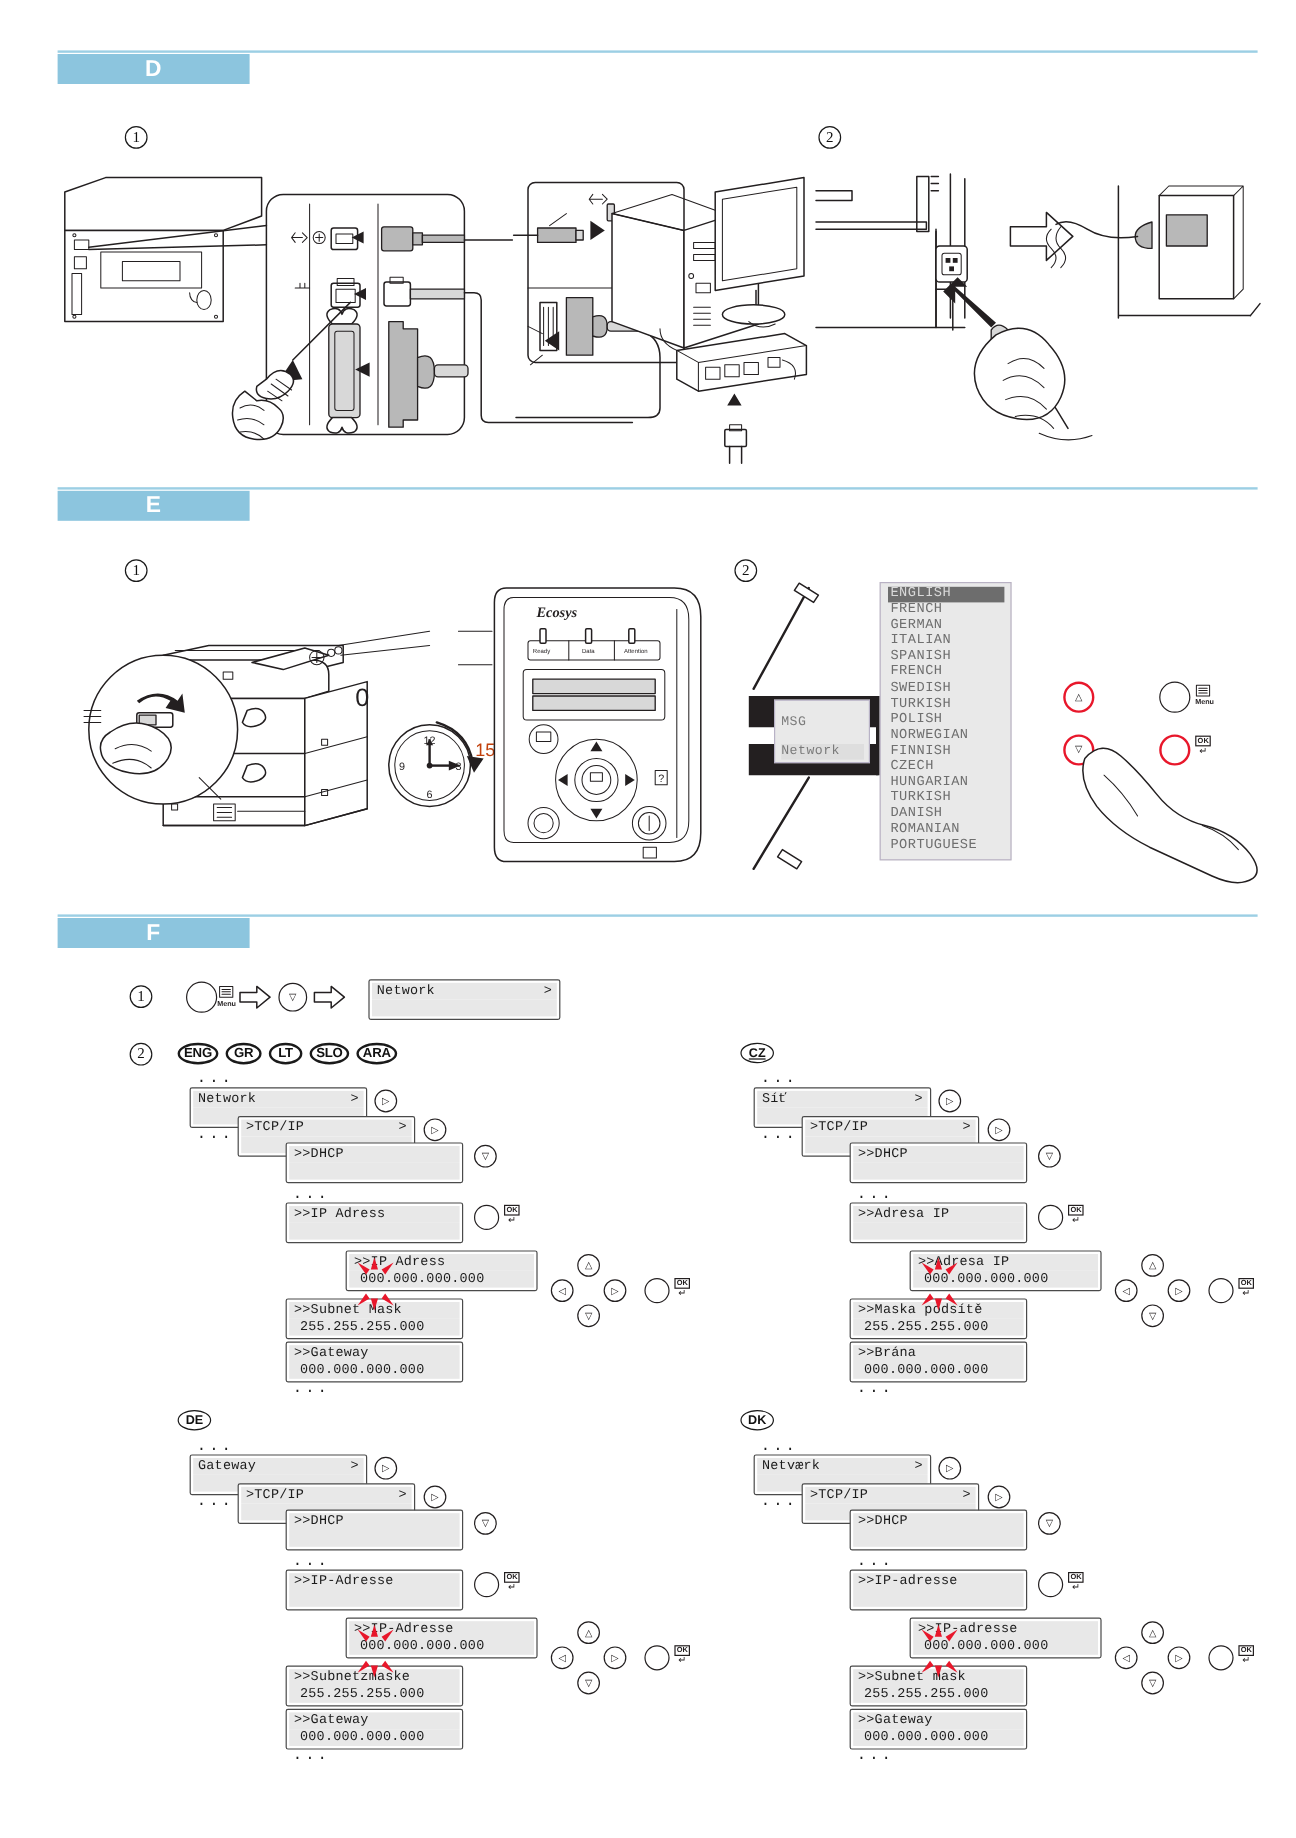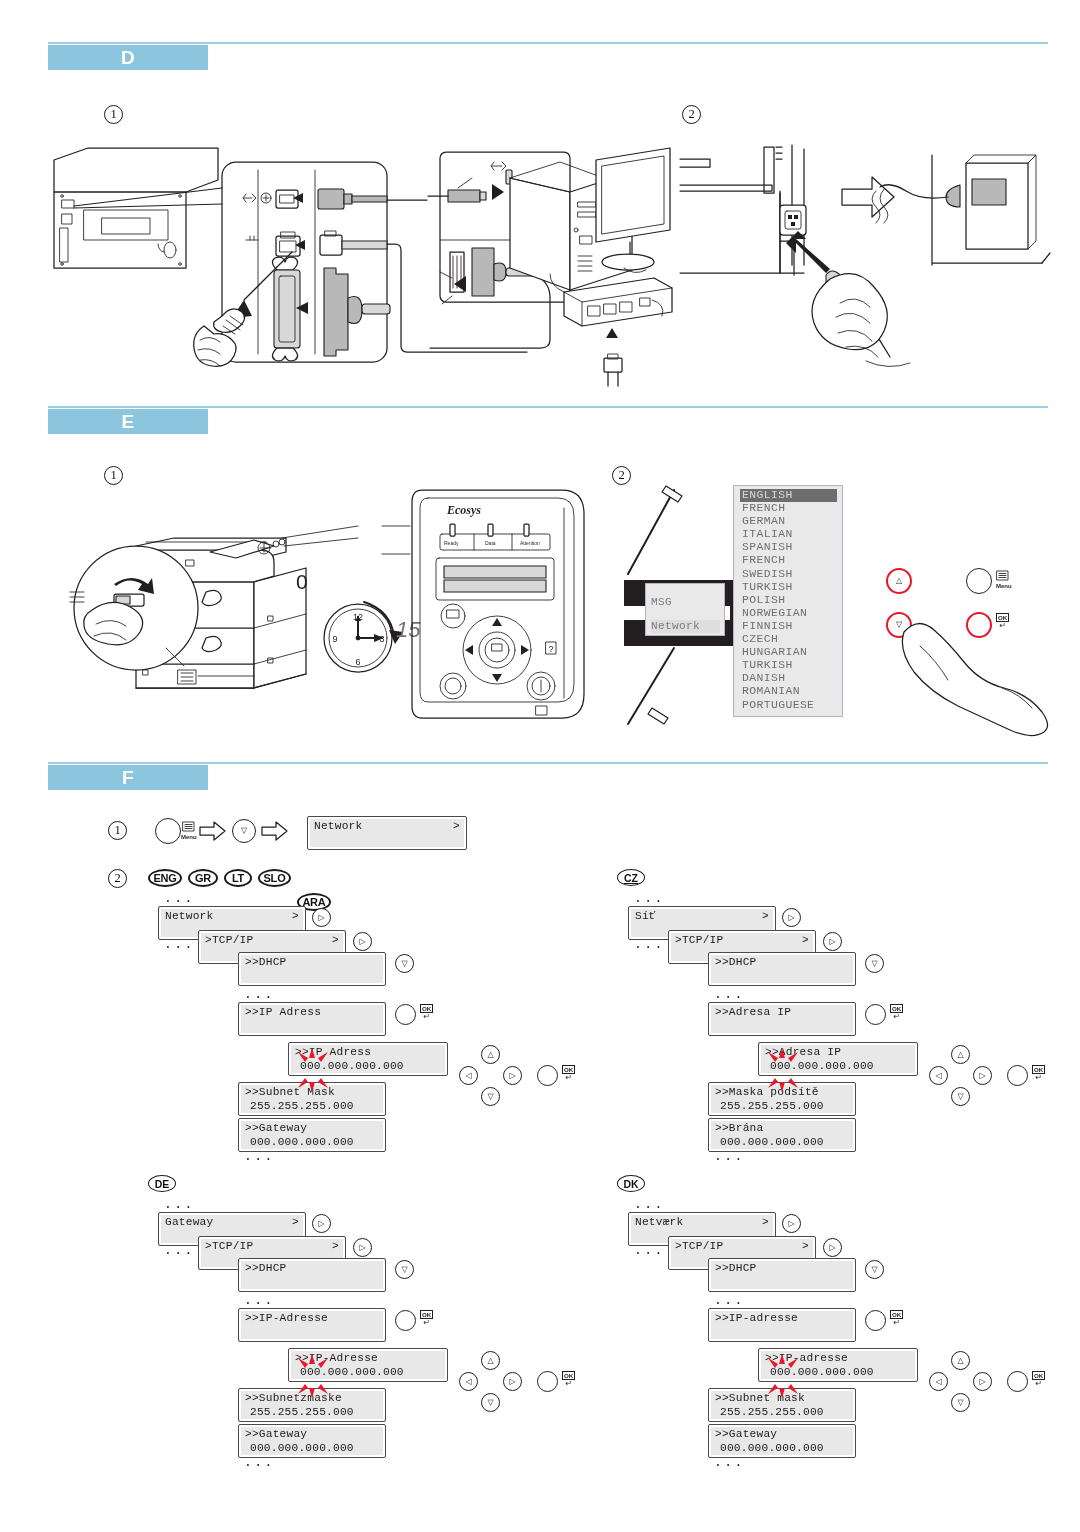--- a/index.html
+++ b/index.html
@@ -330,21 +330,21 @@
       <circle class="fl-k" cx="300" cy="140" r="2.4"></circle>
       <path class="fl-k" d="M299 140 L299 118 L301 118 L301 140 Z"></path>
       <path class="fl-k" d="M300 139 L320 139 L320 141 L300 141 Z"></path>
       <path class="fl-k" d="M316 136 l10 4 -10 4 Z"></path>
       <path class="fl-k" d="M300 118 l-3 5 h6 Z"></path>
       <path class="ln" d="M306 104 q26 8 30 34" style="stroke-width:2"></path>
       <path class="fl-k" d="M331 132 l6 14 8 -12 Z"></path>
     </svg>
   </div>
   <div style="position:absolute; left:296px; top:570px; font-family:'Liberation Sans',sans-serif; font-size:21px; color:#231f20;">0</div>
-  <div style="position:absolute; left:396px; top:617px; font-family:'Liberation Sans',sans-serif; font-size:22px; color:#737373;font-style:italic;">15</div>
+  <div style="position:absolute; left:396px; top:617px; font-family:'Liberation Sans',sans-serif; font-size:15px; color:#c2410c;">15</div>
 
   <div style="position:absolute; left:404px; top:482px;">
     <svg width="200" height="248" viewBox="0 0 200 248">
       <path class="ln" d="M18 8 h140 q22 0 22 24 v180 q0 24 -22 24 h-140 q-10 0 -10 -12 v-204 q0 -12 10 -12 Z"></path>
       <path class="ln-t" d="M6 44 L-22 44 M6 72 L-22 72"></path>
       <path class="ln-t" d="M24 16 h130 q16 0 16 18 v168 q0 18 -16 18 h-130 q-8 0 -8 -10 v-184 q0 -10 8 -10 Z"></path>
       <path class="ln-t" d="M160 26 v190"></path>
 
       <rect class="ln-t" x="36" y="52" width="110" height="16" rx="2"></rect>
       <rect class="fl-w" x="46" y="42" width="5" height="12" rx="1"></rect>
@@ -487,21 +487,21 @@
       <span>&gt;</span>
     </div>
     <div class="row blank">&nbsp;</div>
   </div>
 
   <div class="step-num" style="left:108px; top:869px;">2</div>
   <div class="badge" style="left:148px; top:869px; width:34px;">ENG</div>
   <div class="badge" style="left:188px; top:869px; width:30px;">GR</div>
   <div class="badge" style="left:224px; top:869px; width:28px;">LT</div>
   <div class="badge" style="left:258px; top:869px; width:33px;">SLO</div>
-  <div class="badge" style="left:297px; top:869px; width:34px;margin-top:24px;">ARA</div>
+  <div class="badge" style="left:297px; top:869px; width:34px;">ARA</div>
 
   <div style="position:absolute; left:150px; top:890px; width:470px; height:278px;">
     <div class="dots" style="left:14px; top:4px;">...</div>
     <div class="lcd" style="left:8px; top:16px;">
       <div class="row">
         <span>Network</span>
         <span>&gt;</span>
       </div>
       <div class="row blank">&nbsp;</div>
     </div>

